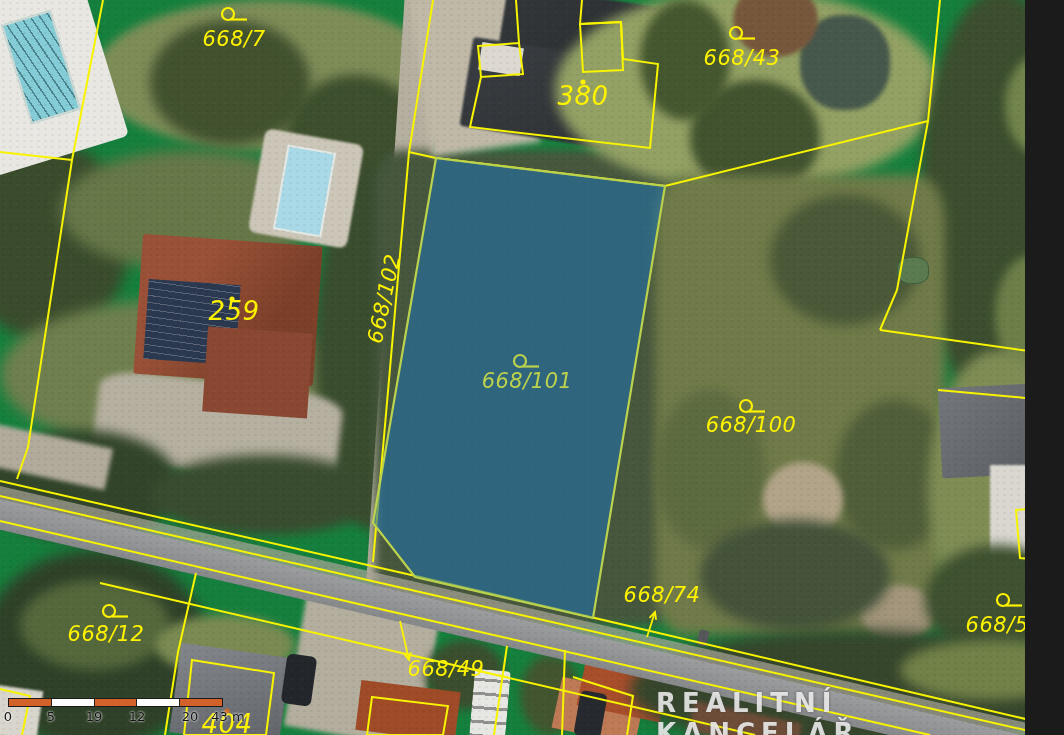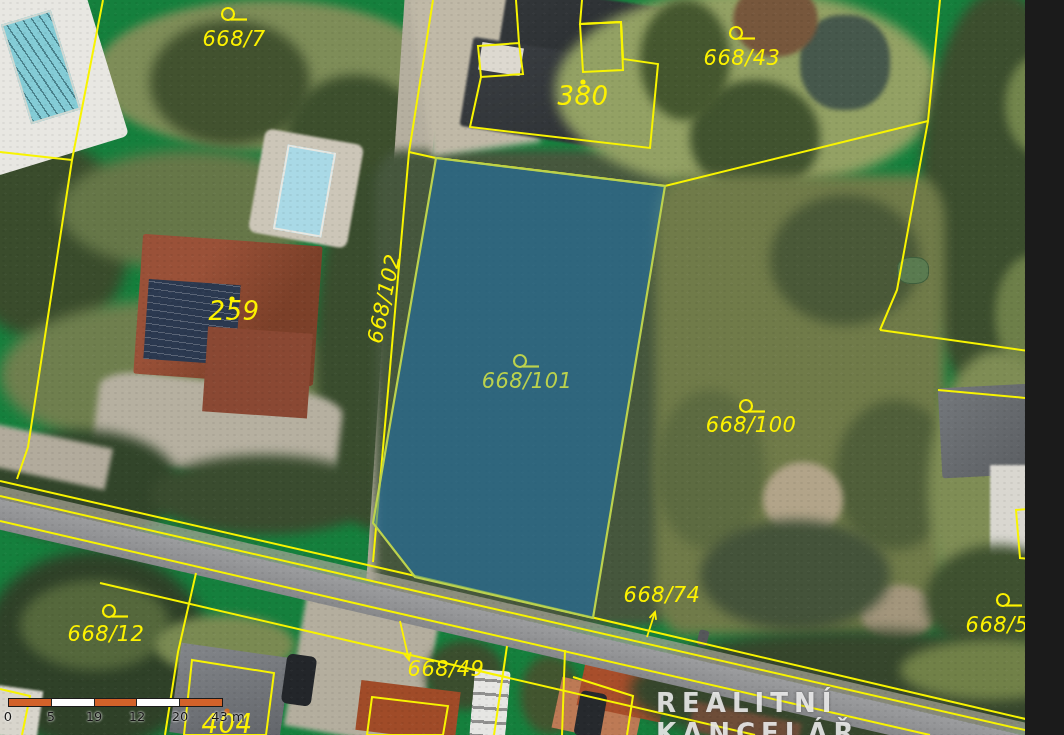--- a/index.html
+++ b/index.html
@@ -196,20 +196,20 @@
         <div class="seg white"></div>
         <div class="seg orange"></div>
         <div class="seg white"></div>
         <div class="seg orange"></div>
       </div>
     <div class="ticks" id="scalebar-ticks">
         <span class="tick" style="left: 3px;">0</span>
         <span class="tick" style="left: 46px;">5</span>
         <span class="tick" style="left: 89px;">19</span>
         <span class="tick" style="left: 132px;">12</span>
-        <span class="tick" style="left: 175px;">20</span>
+        <span class="tick" style="left: 185px;">20</span>
         <span class="tick" style="left: 218px; transform: translateX(-35%);">43 m</span>
       </div>
   </div>
 
   <div class="watermark wm-sub">REALITNÍ KANCELÁŘ</div>
 
 </div>
 
 </body></html>

